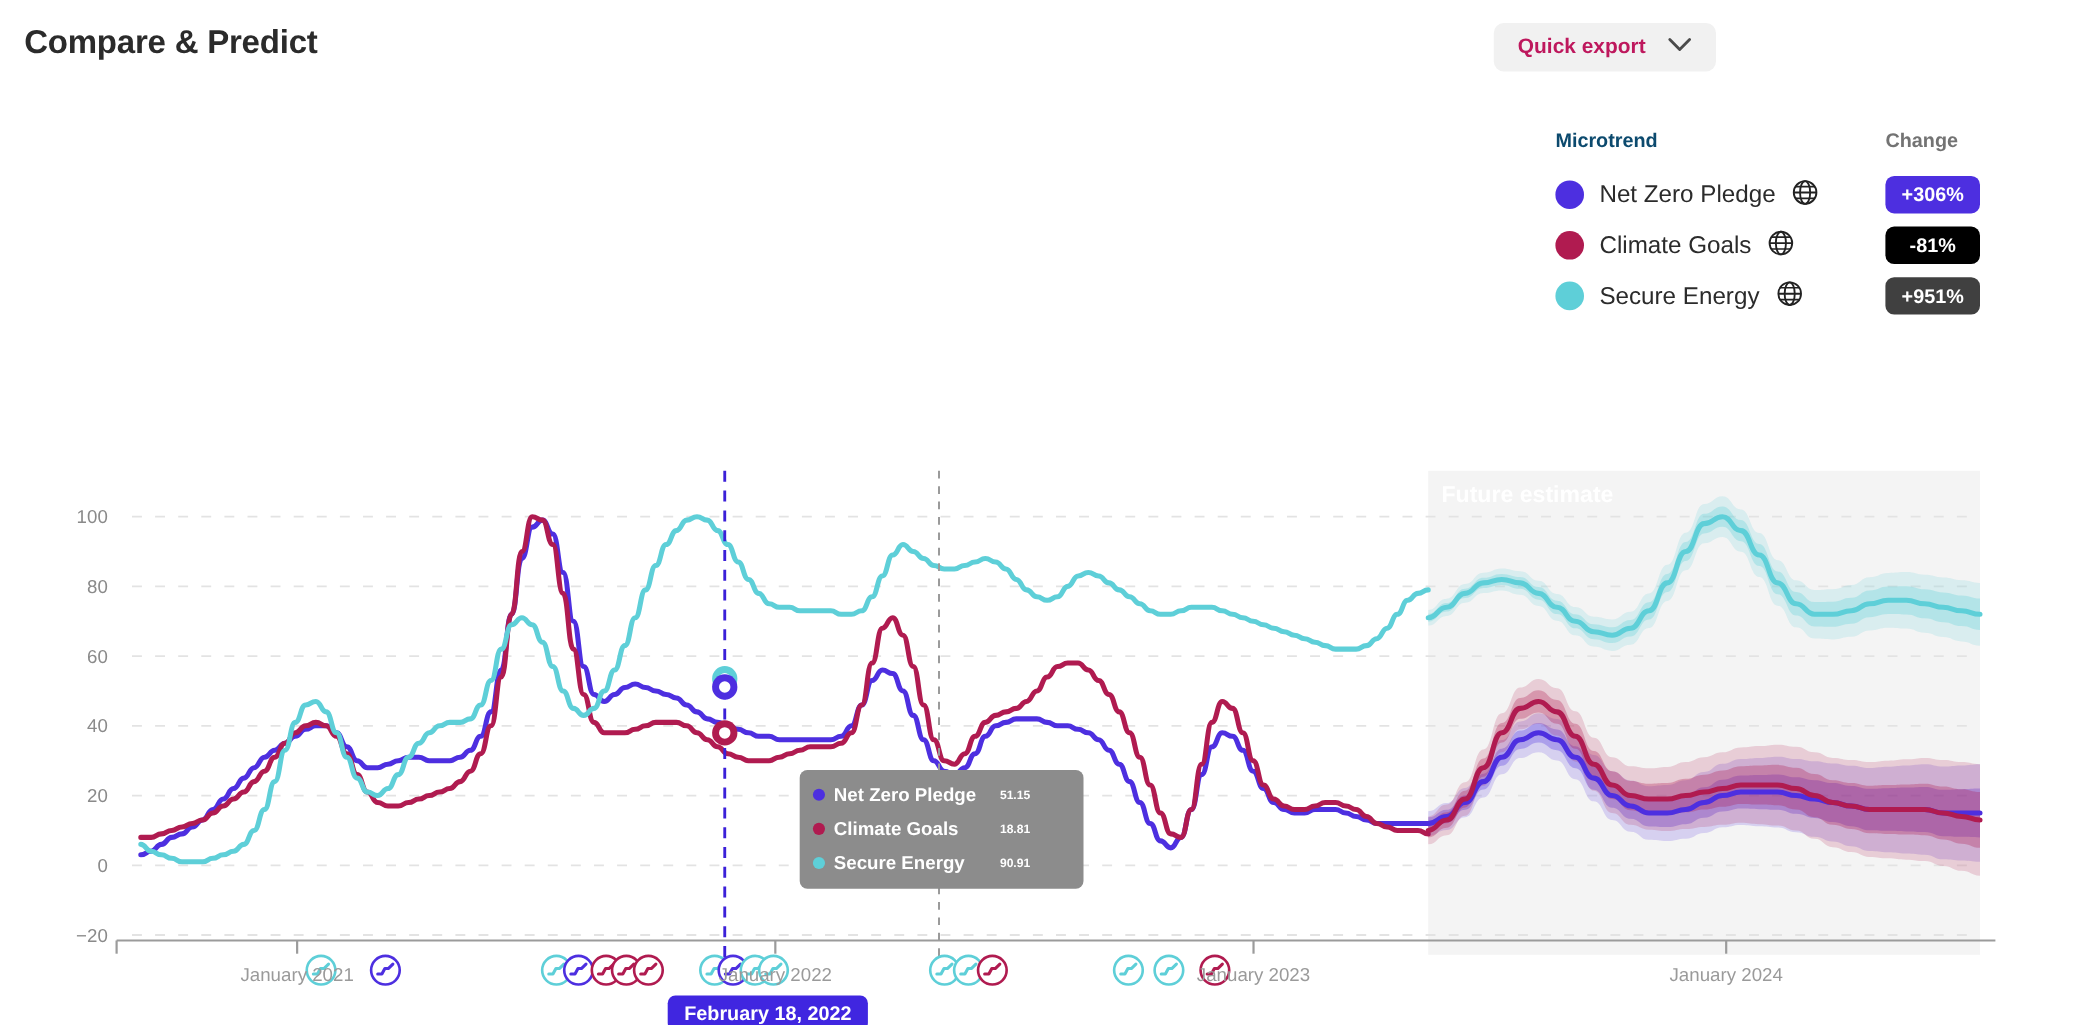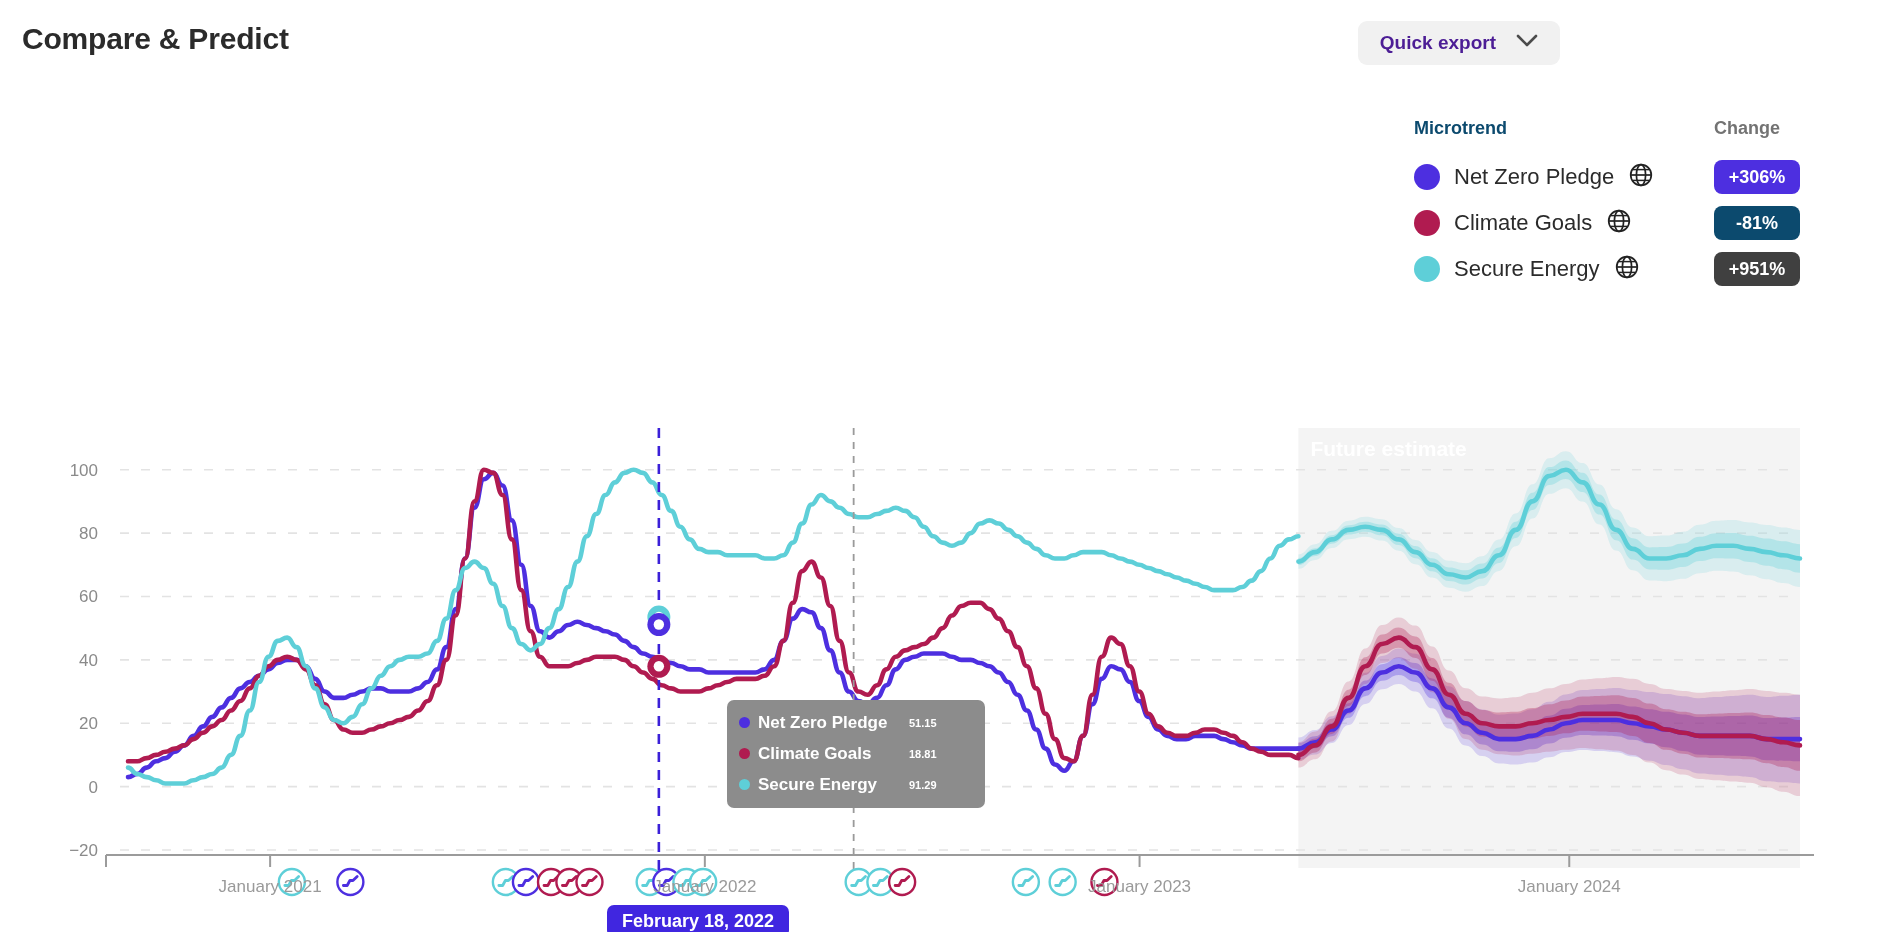--- a/index.html
+++ b/index.html
@@ -19,21 +19,21 @@
     letter-spacing: -0.2px;
   }
   #quick-export {
     position: absolute; right: 22px; top: 21px;
     height: 44px; padding: 0 22px;
     background: #f1f1f1; border: none; border-radius: 9px;
     display: flex; align-items: center; gap: 20px;
     cursor: pointer;
   }
   #quick-export .qe-label {
-    font-size: 19px; font-weight: bold; color: #4c1d95;
+    font-size: 19px; font-weight: bold; color: #be185d;
   }
   #quick-export .chev { display: block; }
 
   
   #legend {
     position: absolute; left: 1414px; top: 118px;
     width: 470px;
   }
   .legend-head {
     display: flex; align-items: baseline;
@@ -160,21 +160,21 @@
         <span class="globe-icon">
           <svg width="26" height="26" viewBox="0 0 26 26">
               <circle cx="13" cy="13" r="10.3" fill="none" stroke="#222" stroke-width="1.7"></circle>
               <ellipse cx="13" cy="13" rx="4.6" ry="10.3" fill="none" stroke="#222" stroke-width="1.7"></ellipse>
               <line x1="2.7" y1="13" x2="23.3" y2="13" stroke="#222" stroke-width="1.7"></line>
               <line x1="4.6" y1="7.6" x2="21.4" y2="7.6" stroke="#222" stroke-width="1.5"></line>
               <line x1="4.6" y1="18.4" x2="21.4" y2="18.4" stroke="#222" stroke-width="1.5"></line>
             </svg>
         </span>
       </span>
-      <span class="change-badge" style="background: #0c4a6e;">-81%</span>
+      <span class="change-badge" style="background: #000000;">-81%</span>
     </div>
 
     <div class="legend-row">
       <span class="legend-left">
         <span class="swatch" style="background: rgb(94, 207, 216);"></span>
         <span class="series-name">Secure Energy</span>
         <span class="globe-icon">
           <svg width="26" height="26" viewBox="0 0 26 26">
               <circle cx="13" cy="13" r="10.3" fill="none" stroke="#222" stroke-width="1.7"></circle>
               <ellipse cx="13" cy="13" rx="4.6" ry="10.3" fill="none" stroke="#222" stroke-width="1.7"></ellipse>
@@ -320,19 +320,19 @@
       <span class="tt-val">51.15</span>
     </div>
     <div class="tt-row">
       <span class="tt-dot" style="background: rgb(176, 27, 80);"></span>
       <span class="tt-name">Climate Goals</span>
       <span class="tt-val">18.81</span>
     </div>
     <div class="tt-row">
       <span class="tt-dot" style="background: rgb(94, 207, 216);"></span>
       <span class="tt-name">Secure Energy</span>
-      <span class="tt-val">91.29</span>
+      <span class="tt-val">90.91</span>
     </div>
   </div>
 
   <div id="date-pill" style="background: rgb(64, 38, 224);">February 18, 2022</div>
 
 </div>
 
 </body></html>

